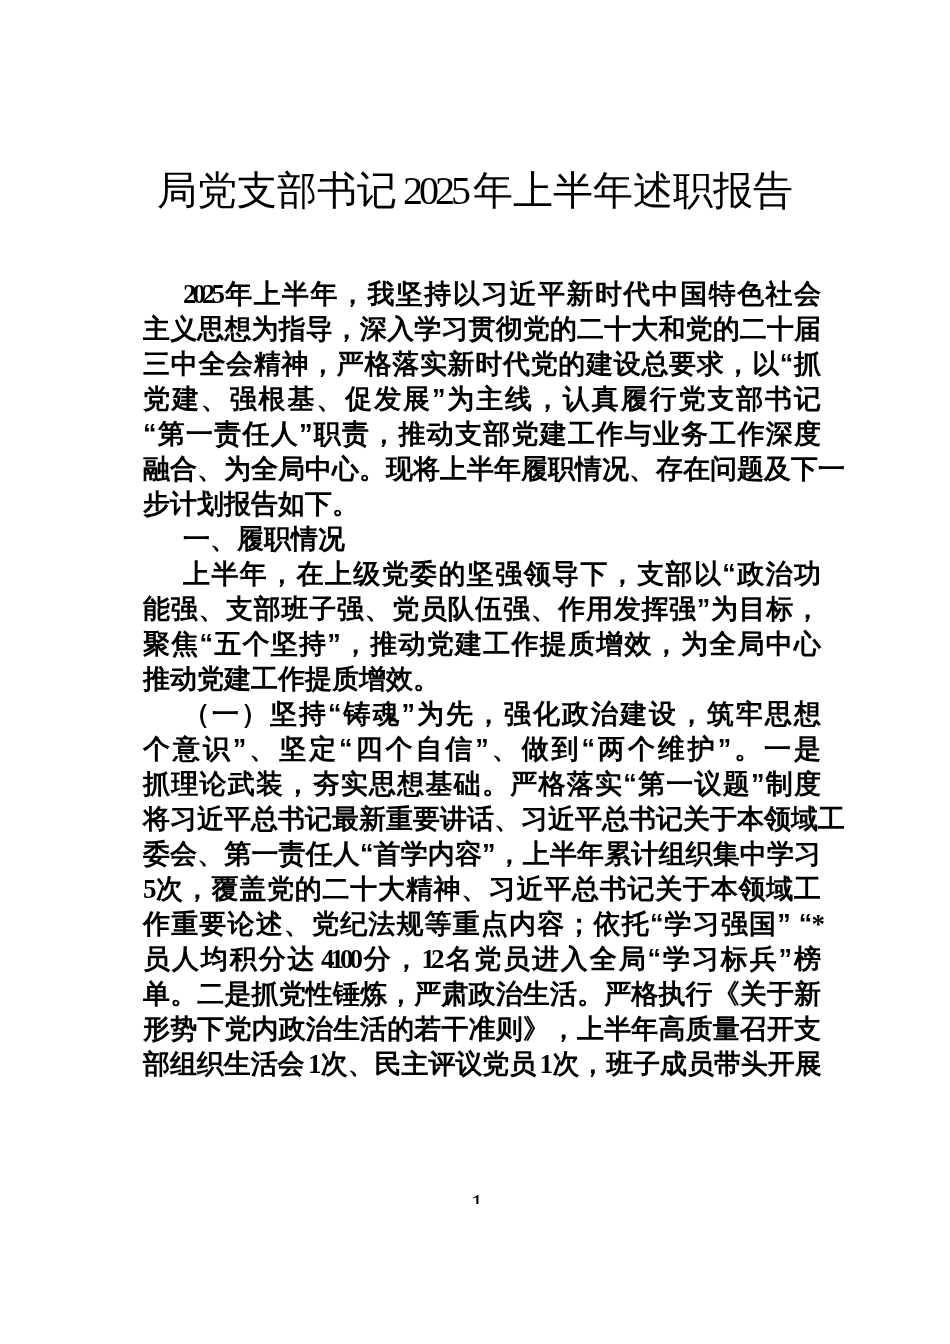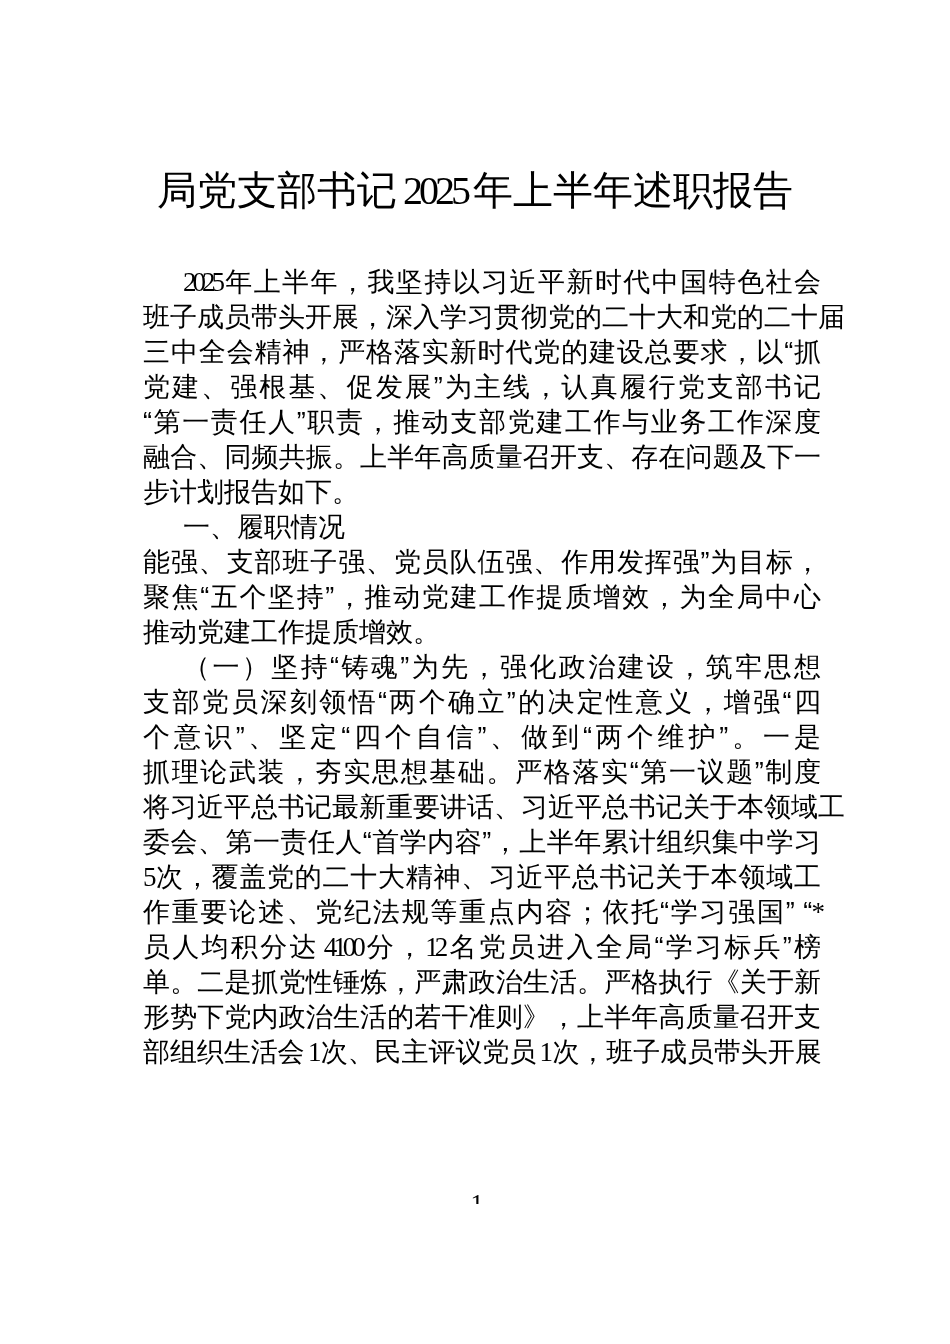--- a/index.html
+++ b/index.html
@@ -18,24 +18,25 @@
     top: 166px;
     text-align: center;
     font-size: 40px;
     line-height: 48px;
     font-weight: normal;
     white-space: nowrap;
   }
   .content {
     position: absolute;
     left: 143px;
-    top: 265px;
+    top: 277px;
     width: 678px;
     font-size: 27px;
     line-height: 35px;
+    font-weight: bold;
   }
   .line {
     height: 35px;
     text-align: justify;
     text-align-last: justify;
     overflow: visible;
     white-space: nowrap;
   }
   .line.end  { text-align-last: left; }
   .line.indent { text-indent: 40px; }
@@ -59,41 +60,41 @@
 <body>
 
 <div class="page">
 
   <div class="doc-title">局党支部书记<span class="num"> 2025 </span>年上半年述职报告</div>
 
   <div class="content">
 
     <div>
       <div class="line indent"><span class="num">2025 </span>年上半年，我坚持以习近平新时代中国特色社会</div>
-      <div class="line">班子成员带头开展，深入学习贯彻党的二十大和党的二十届</div>
+      <div class="line">主义思想为指导，深入学习贯彻党的二十大和党的二十届</div>
       <div class="line">三中全会精神，严格落实新时代党的建设总要求，以“抓</div>
       <div class="line">党建、强根基、促发展”为主线，认真履行党支部书记</div>
       <div class="line">“第一责任人”职责，推动支部党建工作与业务工作深度</div>
-      <div class="line">融合、同频共振。上半年高质量召开支、存在问题及下一</div>
+      <div class="line">融合、为全局中心。现将上半年履职情况、存在问题及下一</div>
       <div class="line end">步计划报告如下。</div>
     </div>
 
     <div>
       <div class="line end indent">一、履职情况</div>
     </div>
 
     <div>
+      <div class="line indent">上半年，在上级党委的坚强领导下，支部以“政治功</div>
       <div class="line">能强、支部班子强、党员队伍强、作用发挥强”为目标，</div>
       <div class="line">聚焦“五个坚持”，推动党建工作提质增效，为全局中心</div>
       <div class="line end">推动党建工作提质增效。</div>
     </div>
 
     <div>
       <div class="line indent">（一）坚持“铸魂”为先，强化政治建设，筑牢思想</div>
-      <div class="line">支部党员深刻领悟“两个确立”的决定性意义，增强“四</div>
       <div class="line">个意识”、坚定“四个自信”、做到“两个维护”。一是</div>
       <div class="line">抓理论武装，夯实思想基础。严格落实“第一议题”制度</div>
       <div class="line">将习近平总书记最新重要讲话、习近平总书记关于本领域工</div>
       <div class="line">委会、第一责任人“首学内容”，上半年累计组织集中学习</div>
       <div class="line"><span class="num">5 </span>次，覆盖党的二十大精神、习近平总书记关于本领域工</div>
       <div class="line tight">作重要论述、党纪法规等重点内容；依托“学习强国” “<span class="num">*</span></div>
       <div class="line">员人均积分达<span class="num"> 4100 </span>分，<span class="num">12 </span>名党员进入全局“学习标兵”榜</div>
       <div class="line">单。二是抓党性锤炼，严肃政治生活。严格执行《关于新</div>
       <div class="line">形势下党内政治生活的若干准则》，上半年高质量召开支</div>
       <div class="line tight">部组织生活会<span class="num"> 1 </span>次、民主评议党员<span class="num"> 1 </span>次，班子成员带头开展</div>

